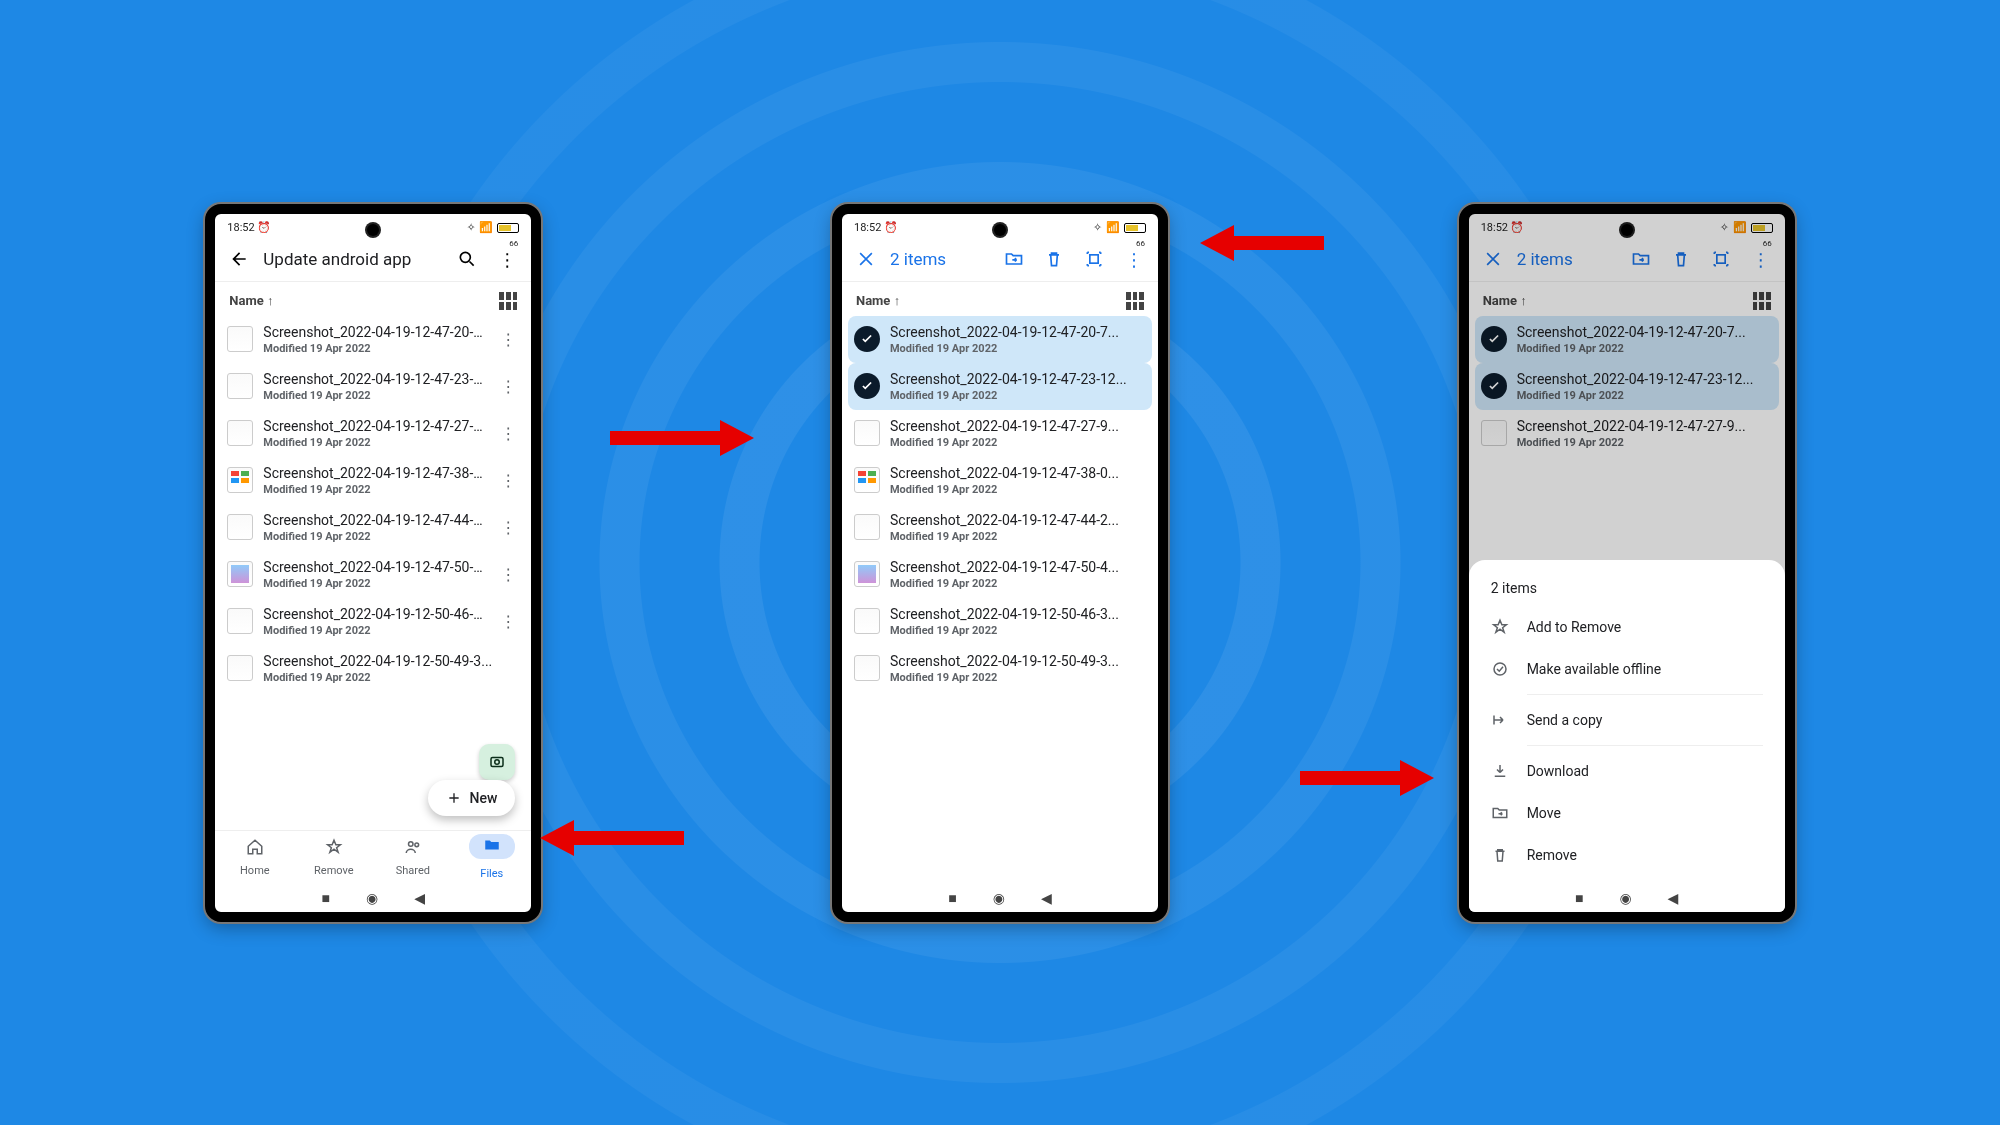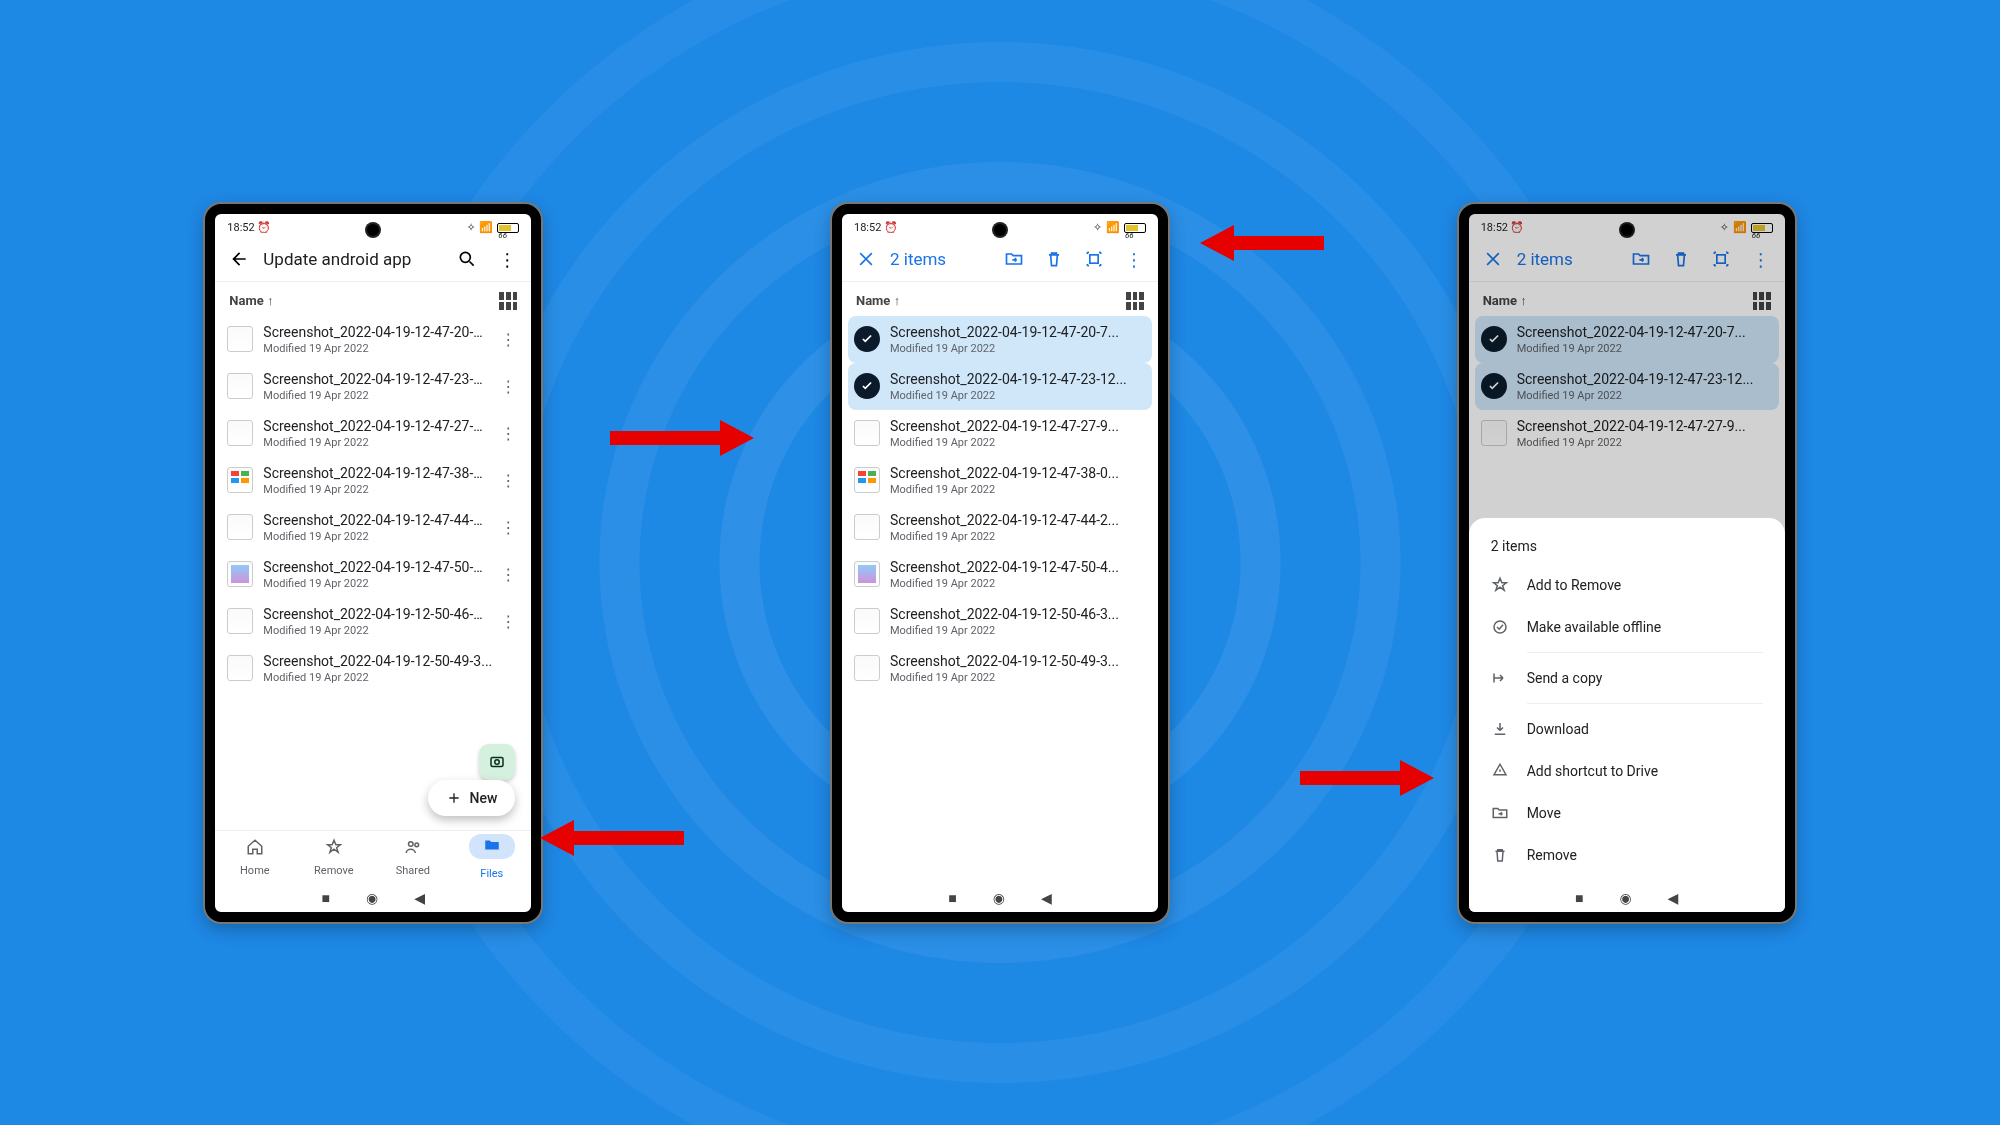--- a/index.html
+++ b/index.html
@@ -20,21 +20,21 @@
     background:#fff; border:10px solid #000; border-radius:16px;
     position:relative; overflow:hidden;
     box-shadow:0 0 0 2px #777, 0 6px 18px rgba(0,0,0,.3);
   }
   .statusbar { height:24px; padding:4px 12px 0; display:flex; align-items:center; justify-content:space-between; font-size:11px; color:#222; }
   .statusbar .sb-right { display:flex; gap:4px; align-items:center; }
   .punch { position:absolute; top:10px; left:50%; transform:translateX(-50%); width:12px; height:12px; background:#000; border-radius:50%; box-shadow:0 0 0 2px #222; }
   .batt { display:inline-flex; align-items:center; gap:2px; }
   .batt-shell { width:22px; height:10px; border:1px solid #000; border-radius:2px; position:relative; }
   .batt-fill { position:absolute; left:1px; top:1px; bottom:1px; width:60%; background:#e6c229; }
-  .batt-txt { font-size:8px; position:absolute; left:0; right:0; text-align:left; line-height:8px; top:8px;font-style:italic; }
+  .batt-txt { font-size:8px; position:absolute; left:0; right:0; text-align:right; line-height:8px; top:16px; }
   .sb-glyph { font-size:11px; line-height:1; }
 
   .appbar { display:flex; align-items:center; height:44px; padding:0 8px; gap:8px; border-bottom:1px solid #eee; }
   .appbar.sel { color:#1a73e8; }
   .appbar .title { flex:1; font-size:17px; color:#202124; }
   .appbar.sel .title { color:#1a73e8; }
   .iconbtn { width:32px; height:32px; display:flex; align-items:center; justify-content:center; color:inherit; cursor:pointer; }
   .iconbtn svg { width:20px; height:20px; }
 
   .sortrow { display:flex; align-items:center; justify-content:space-between; padding:10px 14px 6px; font-size:13px; color:#444;font-weight:bold; }
@@ -44,21 +44,21 @@
   .list { padding:0 6px; }
   .row { display:flex; align-items:center; padding:8px 6px; gap:10px; border-radius:8px; }
   .row.selected { background:#cfe7f9; }
   .thumb { width:26px; height:26px; border:1px solid #ccc; border-radius:3px; background:linear-gradient(#fafafa,#fff); flex:0 0 auto; position:relative; }
   .thumb.color::after{content:"";position:absolute;left:3px;top:3px;width:8px;height:5px;background:#f44336;box-shadow:10px 0 0 #4caf50, 0 7px 0 #2196f3, 10px 7px 0 #ff9800;}
   .thumb.app::after{content:"";position:absolute;left:3px;top:3px;right:3px;bottom:3px;background:linear-gradient(#90caf9,#ce93d8);}
   .check { width:26px; height:26px; border-radius:50%; background:#0b1b2b; display:flex; align-items:center; justify-content:center; color:#fff; flex:0 0 auto; }
   .check svg{width:14px;height:14px;}
   .meta { flex:1; min-width:0; }
   .fname { font-size:14px; color:#202124; white-space:nowrap; overflow:hidden; text-overflow:ellipsis; }
-  .fsub { font-size:11px; color:#5f6368; margin-top:2px; }
+  .fsub { font-size:11px; color:#5f6368; margin-top:2px;font-weight:bold; }
   .rowmenu { width:22px; text-align:center; color:#5f6368; cursor:pointer; font-size:16px; }
 
   .bottomnav { position:absolute; left:0; right:0; bottom:28px; height:54px; border-top:1px solid #eee; display:flex; background:#fff; }
   .bnitem { flex:1; display:flex; flex-direction:column; align-items:center; justify-content:center; font-size:11px; color:#5f6368; gap:8px; }
   .bnitem.active { color:#1a73e8; }
   .bnitem .pill { background:#d2e3fc; border-radius:12px; padding:2px 14px; }
   .bnitem svg { width:18px; height:18px; }
 
   .sysnav { position:absolute; left:0; right:0; bottom:0; height:28px; display:flex; justify-content:center; gap:36px; align-items:center; color:#444; }
   .sysnav span{font-size:14px;}
@@ -477,27 +477,20 @@
         </div>
       <div class="div"></div>
       <div class="sh-item">
           <svg viewBox="0 0 24 24">
             <path d="M12 4v10m0 0l-4-4m4 4l4-4M5 19h14" fill="none" stroke="currentColor" stroke-width="2"></path>
           </svg>
           <span>Download</span>
         </div>
       <div class="sh-item">
           <svg viewBox="0 0 24 24">
-            <path d="M12 3l8 14H4z" fill="none" stroke="currentColor" stroke-width="2"></path>
-            <path d="M12 10v3m0 3h.01" stroke="currentColor" stroke-width="2"></path>
-          </svg>
-          <span>Add shortcut to Drive</span>
-        </div>
-      <div class="sh-item">
-          <svg viewBox="0 0 24 24">
             <path d="M3 6h6l2 2h10v10H3z" fill="none" stroke="currentColor" stroke-width="2"></path>
             <path d="M10 13h5m0 0l-2-2m2 2l-2 2" stroke="currentColor" stroke-width="2" fill="none"></path>
           </svg>
           <span>Move</span>
         </div>
       <div class="sh-item">
           <svg viewBox="0 0 24 24">
             <path d="M6 7h12M9 7V5h6v2M8 7l1 13h6l1-13" fill="none" stroke="currentColor" stroke-width="2"></path>
           </svg>
           <span>Remove</span>

